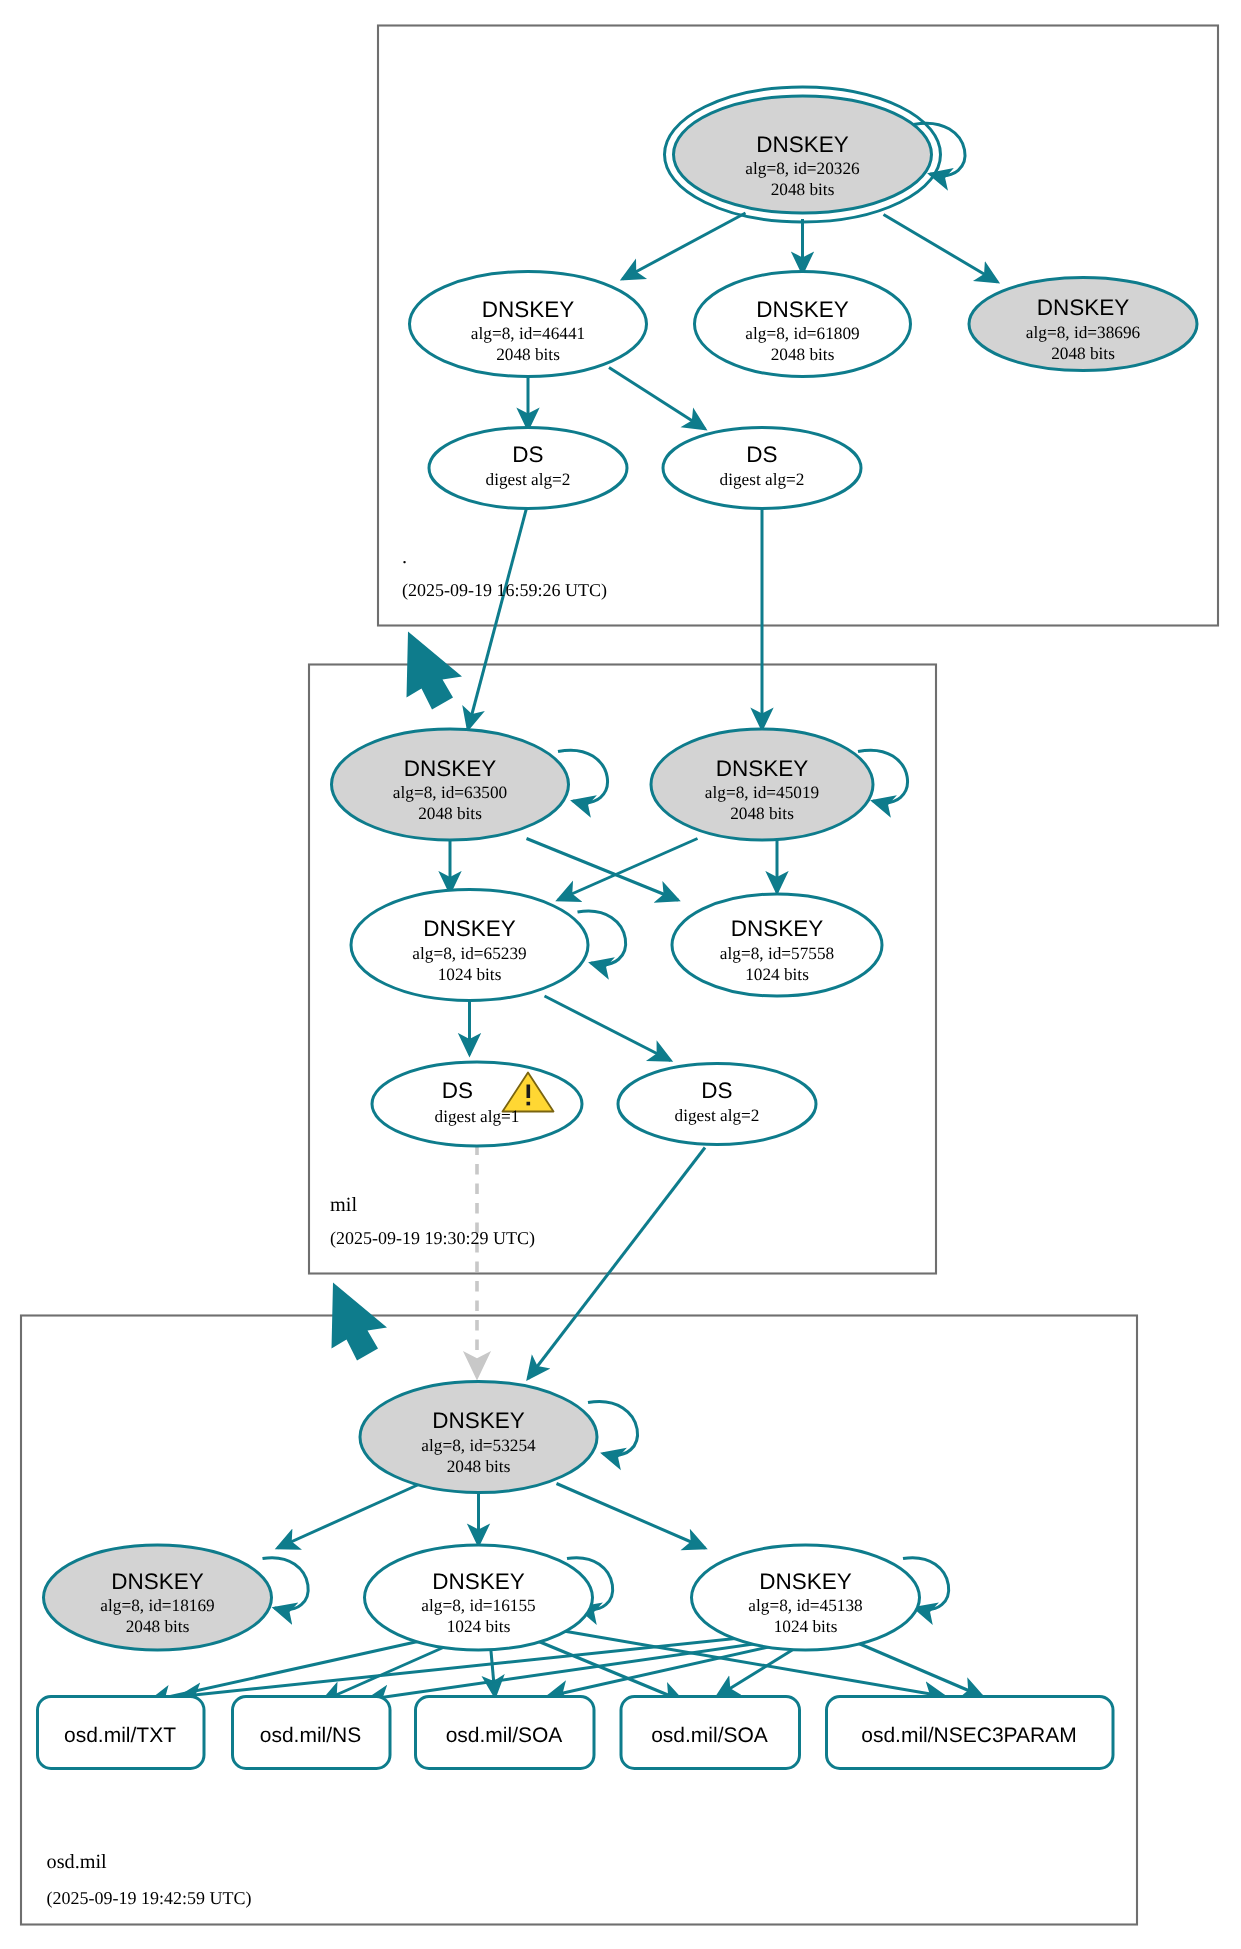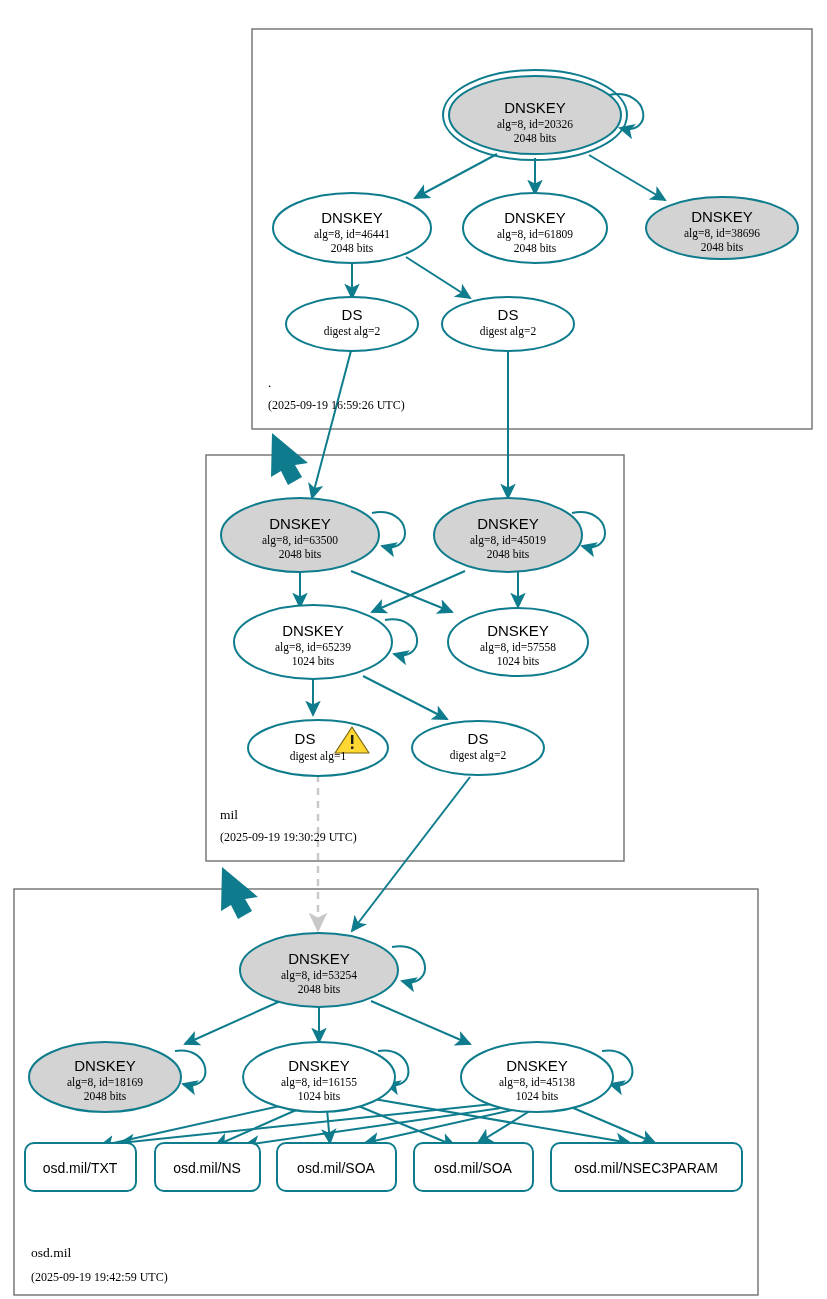--- a/index.html
+++ b/index.html
@@ -1,21 +1,21 @@
 <!DOCTYPE html>
 <html><head>
 <meta charset="utf-8">
 <title>DNSSEC Authentication Chain</title>
 <style>
   html,body{margin:0;padding:0;background:#ffffff;}
   body{
     width:827px;height:1299px;position:relative;overflow:hidden;
     font-family:"Liberation Sans", sans-serif;
   }
-  #stage{position:absolute;left:0;top:15px;width:827px;height:1128px;}
+  #stage{position:absolute;left:0;top:3px;width:827px;height:1128px;}
   svg#graph{position:absolute;left:0;top:0;width:827px;height:1299px;}
 
   .zone-box{fill:none;stroke:#6f6f6f;stroke-width:1.4;}
   .node-ell{fill:#ffffff;stroke:#0e7c8c;stroke-width:2;}
   .node-ell.secure{fill:#d3d3d3;}
   .node-ell.ksk-outer{fill:none;stroke:#0e7c8c;stroke-width:2;}
   .rrset-box{fill:#ffffff;stroke:#0e7c8c;stroke-width:2;}
   .edge{fill:none;stroke:#0e7c8c;stroke-width:2;}
   .edge-head{fill:#0e7c8c;stroke:none;}
   .edge-dashed{fill:none;stroke:#c8c8c8;stroke-width:2.4;stroke-dasharray:7 6;}

